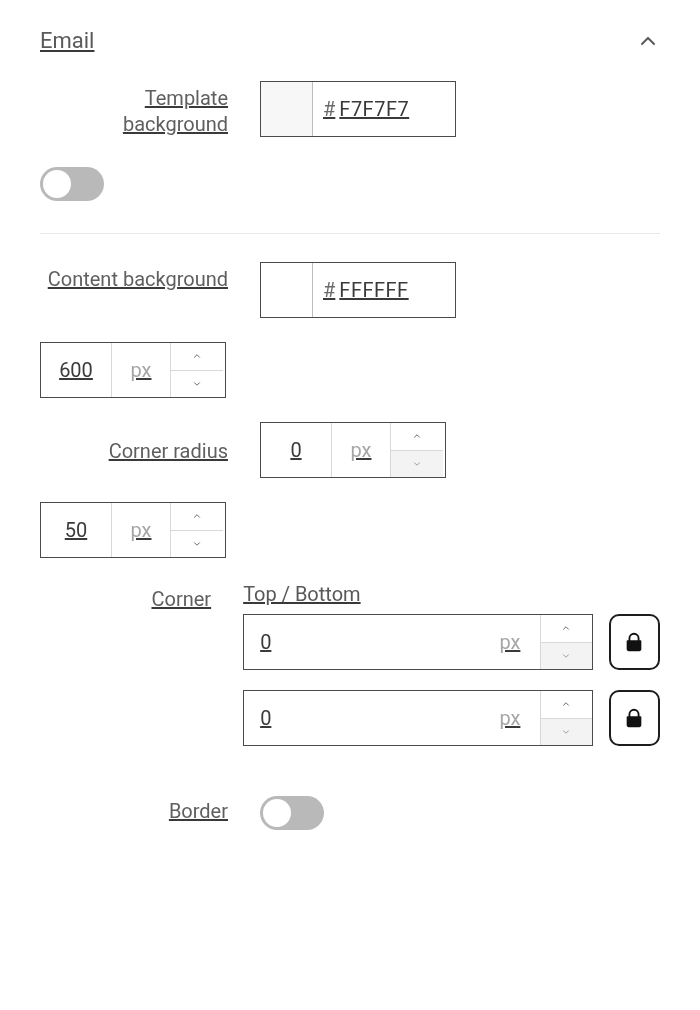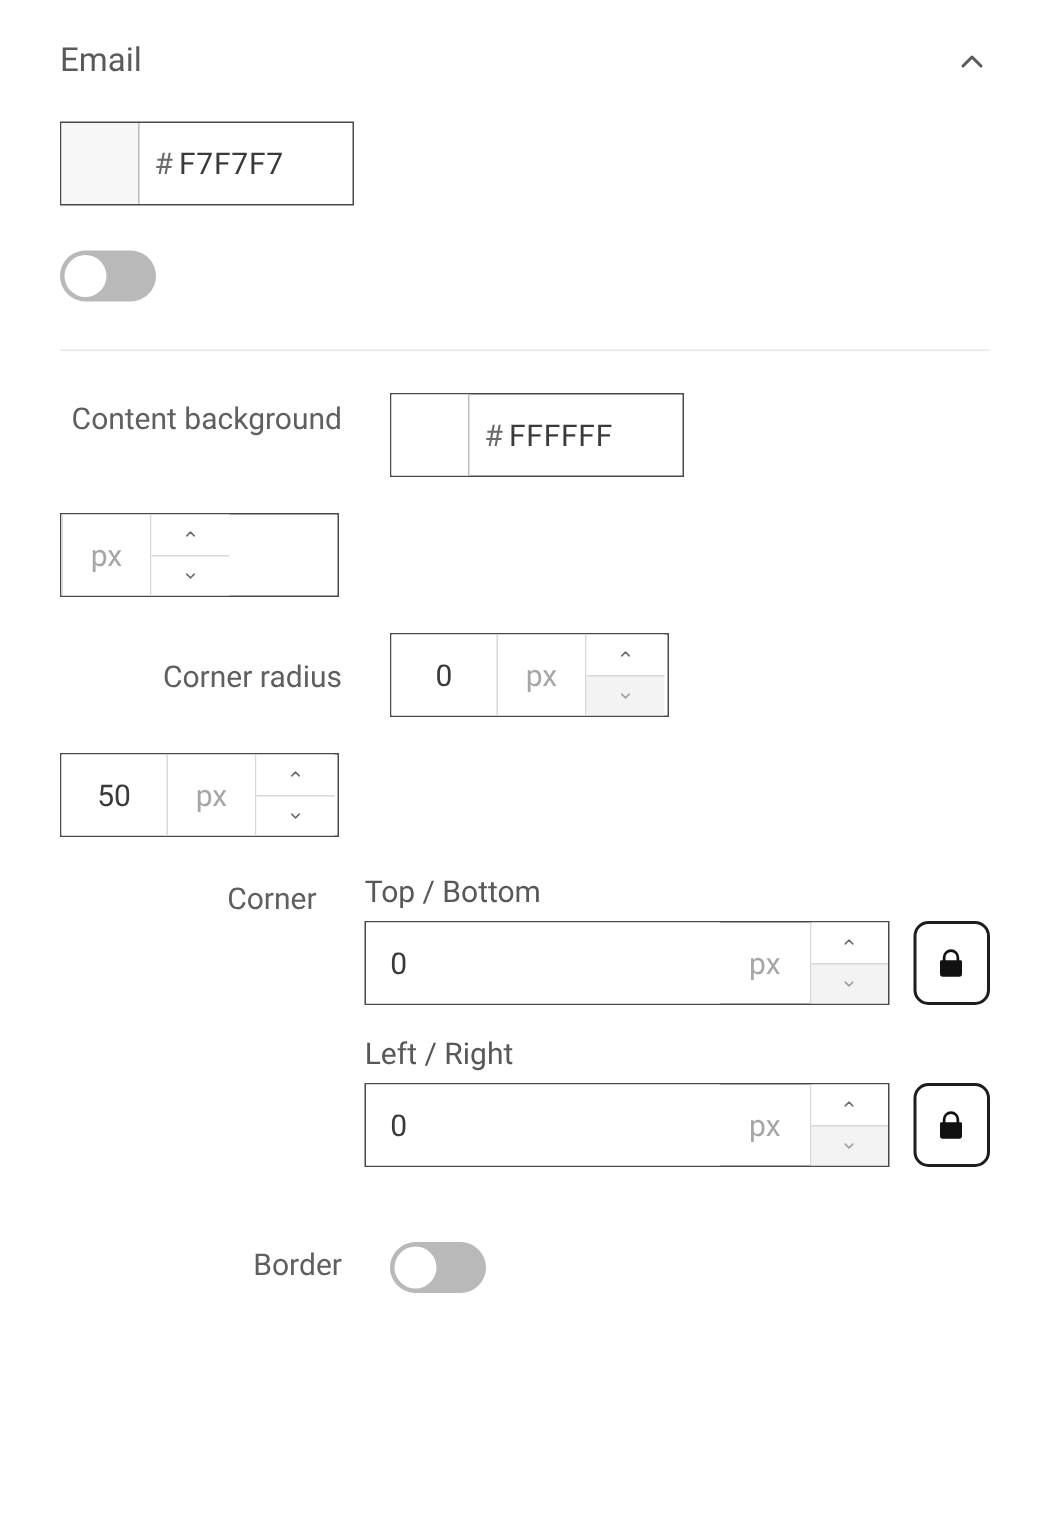--- a/index.html
+++ b/index.html
@@ -6,20 +6,21 @@
   body {
     margin: 0;
     padding: 0;
     font-family: -apple-system, BlinkMacSystemFont, "Segoe UI", Roboto, "Helvetica Neue", Arial, sans-serif;
     background: #ffffff;
     color: #3a3a3a;
     width: 700px;
   }
   .panel {
     padding: 20px 40px 20px 40px;
+    text-decoration: underline;
   }
   .section-header {
     display: flex;
     align-items: center;
     justify-content: space-between;
     padding: 8px 0 16px 0;
   }
   .section-title {
     font-size: 22px;
     color: #5a5a5a;
@@ -210,20 +211,21 @@
   <div class="section-header">
     <div class="section-title">Email</div>
     <span class="chevron">
       <svg width="24" height="24" viewBox="0 0 24 24" fill="none" stroke="#5a5a5a" stroke-width="2" stroke-linecap="round" stroke-linejoin="round">
           <polyline points="6 15 12 9 18 15"></polyline>
         </svg>
     </span>
   </div>
 
   <div class="row">
+    <div class="row-label">Template background</div>
     <div class="row-control">
       <div class="color-input">
         <div class="color-swatch" style="background:#F7F7F7"></div>
         <div class="color-hex-wrap">
           <span class="hash">#</span>
           <span class="hex-val">F7F7F7</span>
         </div>
       </div>
     </div>
   </div>
@@ -248,20 +250,21 @@
           <span class="hash">#</span>
           <span class="hex-val">FFFFFF</span>
         </div>
       </div>
     </div>
   </div>
 
   <div class="row">
     <div class="row-control">
       <div class="stepper">
+        <input class="stepper-value" value="600" style="">
         <div class="stepper-unit">px</div>
         <div class="stepper-btns">
           <div class="stepper-btn">
             <svg width="14" height="10" viewBox="0 0 24 24" fill="none" stroke="#6b6b6b" stroke-width="2.4" stroke-linecap="round" stroke-linejoin="round">
                 <polyline points="6 15 12 9 18 15"></polyline>
               </svg>
           </div>
           <div class="stepper-btn">
             <svg width="14" height="10" viewBox="0 0 24 24" fill="none" stroke="#6b6b6b" stroke-width="2.4" stroke-linecap="round" stroke-linejoin="round">
                 <polyline points="6 9 12 15 18 9"></polyline>
@@ -338,21 +341,20 @@
         </div>
         <div class="lock-btn">
           <span>
             <svg width="22" height="26" viewBox="0 0 24 24" fill="#111">
                 <path d="M6 10V8a6 6 0 1 1 12 0v2h1a1 1 0 0 1 1 1v9a2 2 0 0 1-2 2H6a2 2 0 0 1-2-2v-9a1 1 0 0 1 1-1h1zm2 0h8V8a4 4 0 1 0-8 0v2z"></path>
               </svg>
           </span>
         </div>
       </div>
 
-      <div class="padding-sublabel">Left / Right</div>
       <div class="padding-line">
         <div class="pad-stepper">
           <input class="pad-value" value="0" style="">
           <div class="pad-unit">px</div>
           <div class="pad-btns">
             <div class="stepper-btn">
               <svg width="14" height="10" viewBox="0 0 24 24" fill="none" stroke="#6b6b6b" stroke-width="2.4" stroke-linecap="round" stroke-linejoin="round">
                   <polyline points="6 15 12 9 18 15"></polyline>
                 </svg>
             </div>

